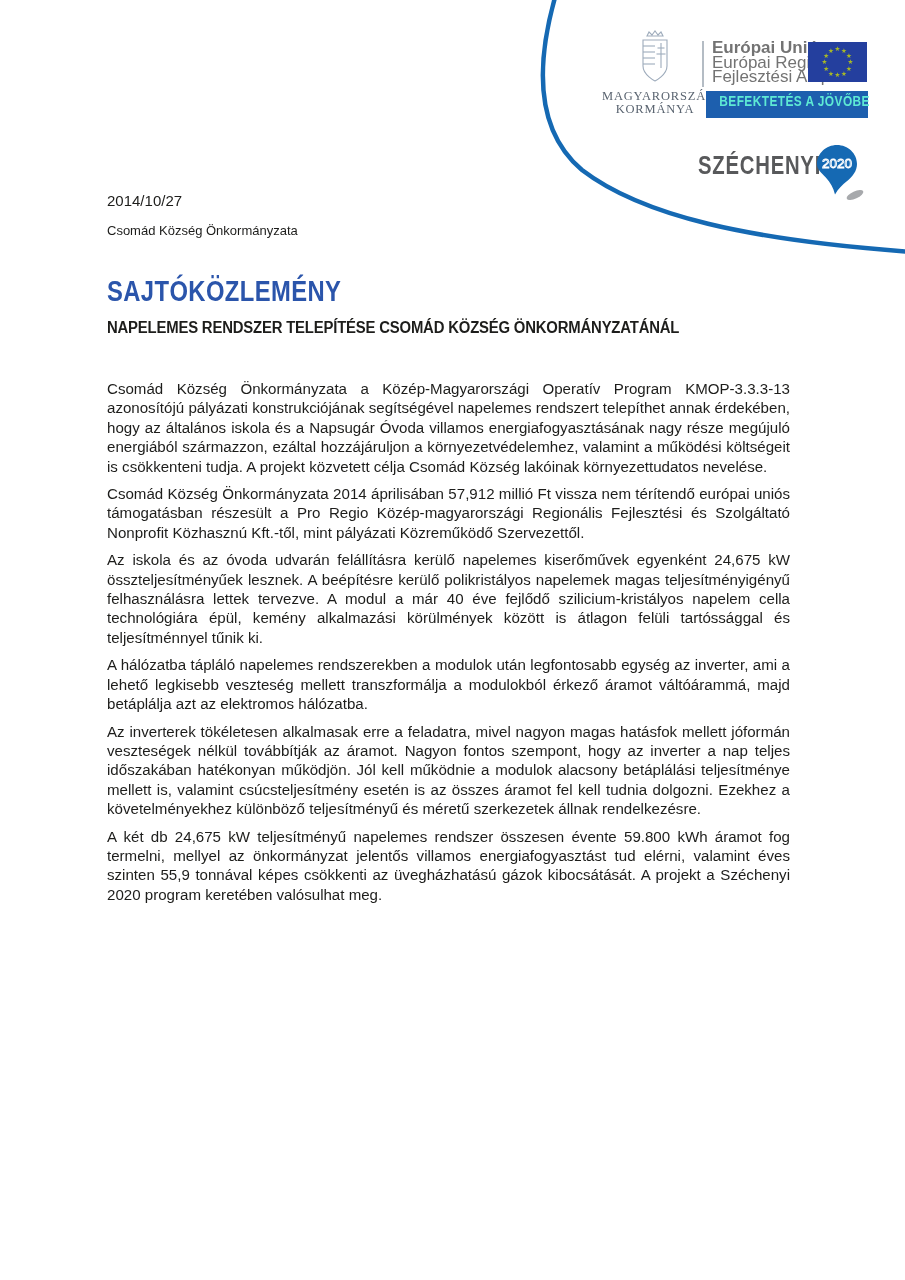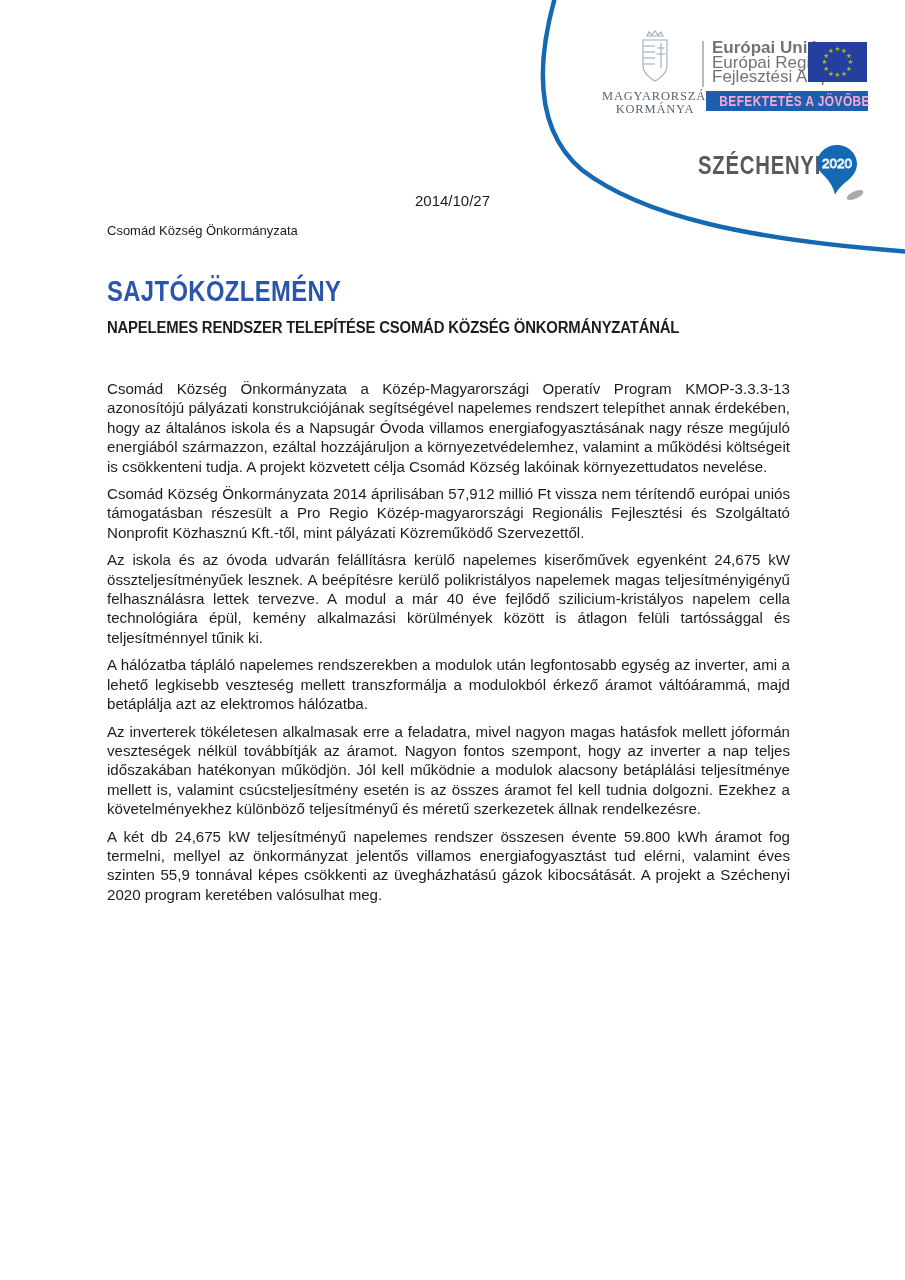--- a/index.html
+++ b/index.html
@@ -15,32 +15,32 @@
   .coa{display:block;margin:0 auto 4px auto;}
   .gov-text{
     font-family:"Liberation Serif","DejaVu Serif",serif;
     font-size:12.5px;line-height:13px;color:#5a6470;letter-spacing:0.8px;
   }
   .eu-divider{position:absolute;left:702px;top:41px;width:2px;height:46px;background:#b4bcc4;}
   .eu-text{position:absolute;left:712px;top:41px;font-size:17px;line-height:14.6px;color:#737373;}
   .eu-text .b{font-weight:bold;}
   .eu-flag{position:absolute;left:808px;top:42px;width:59px;height:40px;background:#243f9e;}
   .banner{
-    position:absolute;left:706px;top:91px;width:162px;height:20px;background:#1d5fae;
-    color:#f9a8d4;font-weight:bold;font-size:14px;line-height:21px;text-align:center;
+    position:absolute;left:706px;top:91px;width:162px;height:27px;background:#1d5fae;
+    color:#5eead4;font-weight:bold;font-size:14px;line-height:21px;text-align:center;
   }
   .banner-inner{display:inline-block;transform:scaleX(0.85);transform-origin:center;letter-spacing:0.5px;white-space:nowrap;}
   .szechenyi-text{
     position:absolute;left:698px;top:150px;font-size:26px;font-weight:bold;color:#58595b;
     letter-spacing:1px;transform:scaleX(0.78);transform-origin:left top;white-space:nowrap;
   }
   .pin-svg{position:absolute;left:814px;top:143px;}
   
   .content{position:absolute;left:107px;top:0;width:691px;}
-  .date{margin-top:192px;font-size:15px;text-align:center;}
+  .date{margin-top:192px;font-size:15px;}
   .org{margin-top:14px;font-size:13px;font-weight:normal;}
   .title{
     margin-top:37px;font-size:29px;font-weight:bold;color:#2b55ab;line-height:32px;
     transform:scaleX(0.82);transform-origin:left top;white-space:nowrap;letter-spacing:0.5px;
   }
   .headline{
     margin-top:12px;font-size:16px;font-weight:bold;line-height:18px;
     transform:scaleX(0.93);transform-origin:left top;white-space:nowrap;letter-spacing:-0.2px;
   }
   .lead{margin-top:11px;font-size:15.3px;font-weight:bold;line-height:20px;text-align:justify;}

